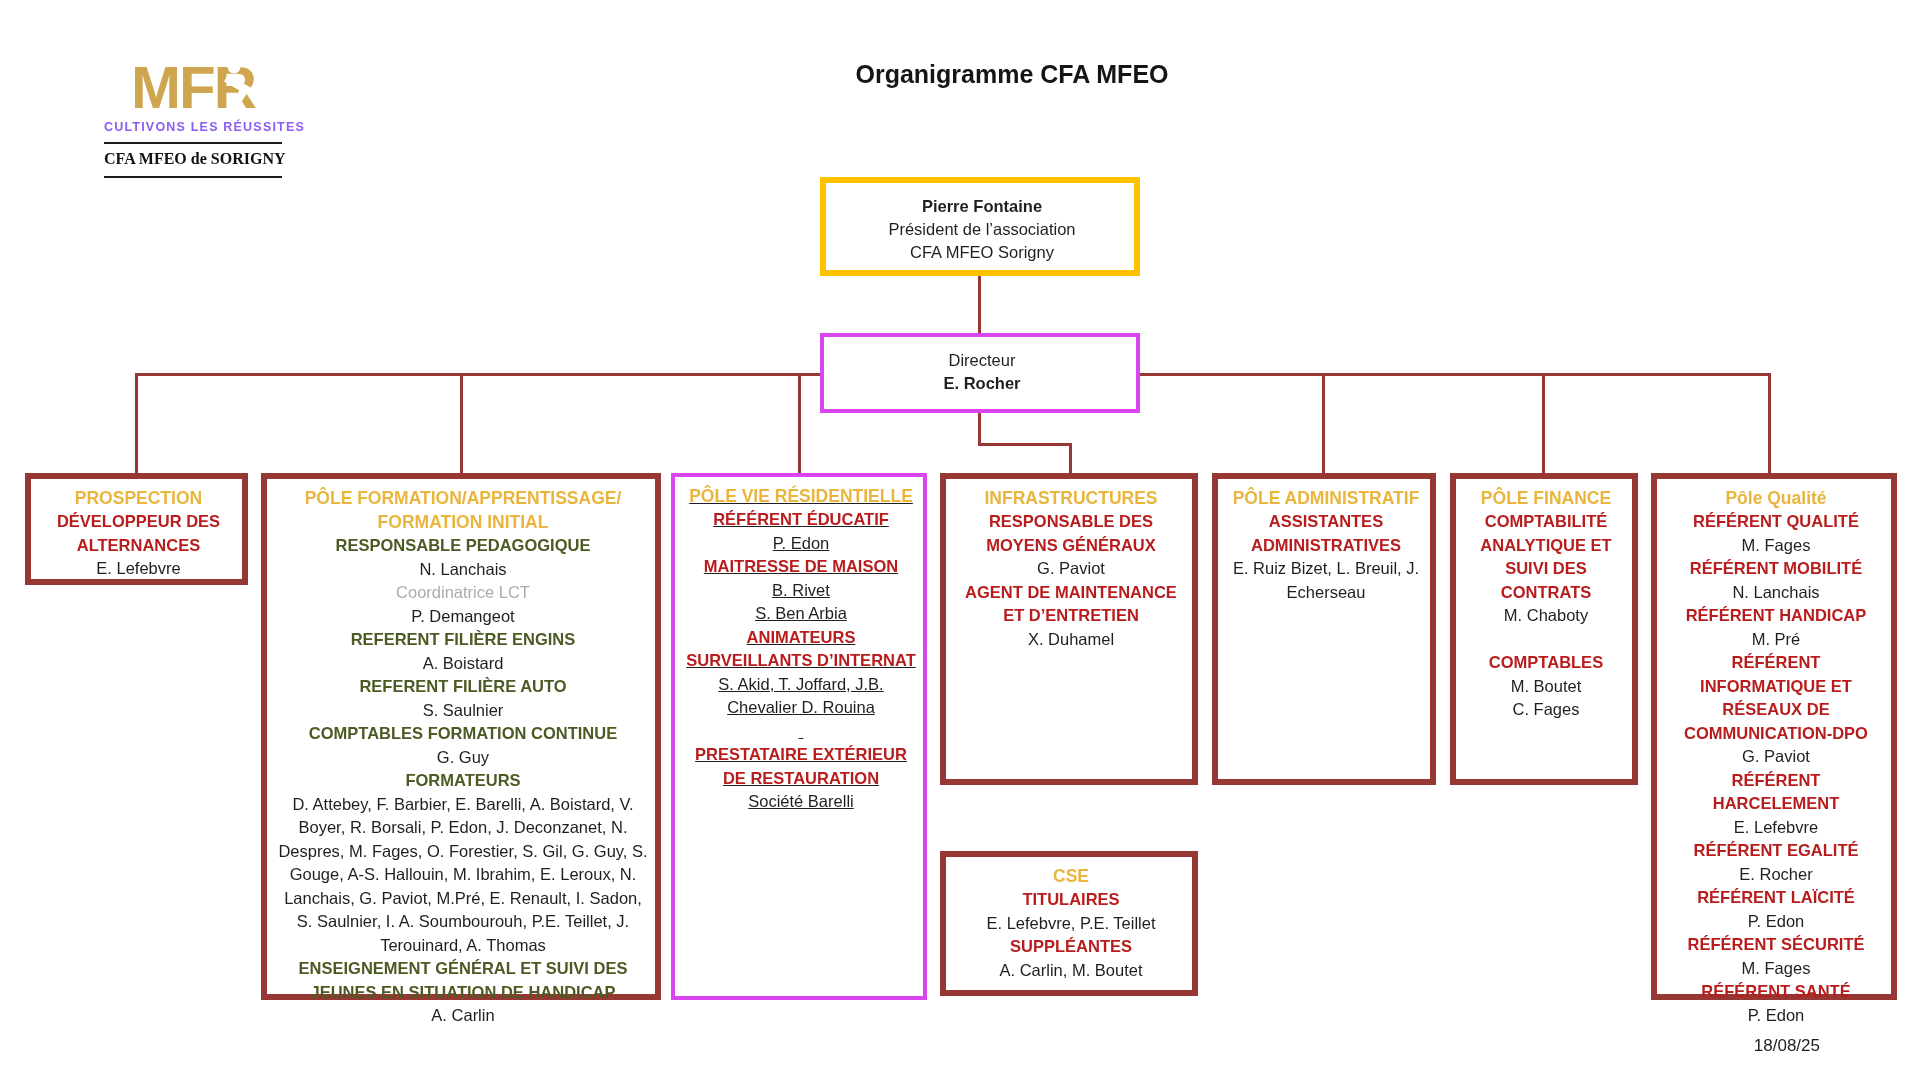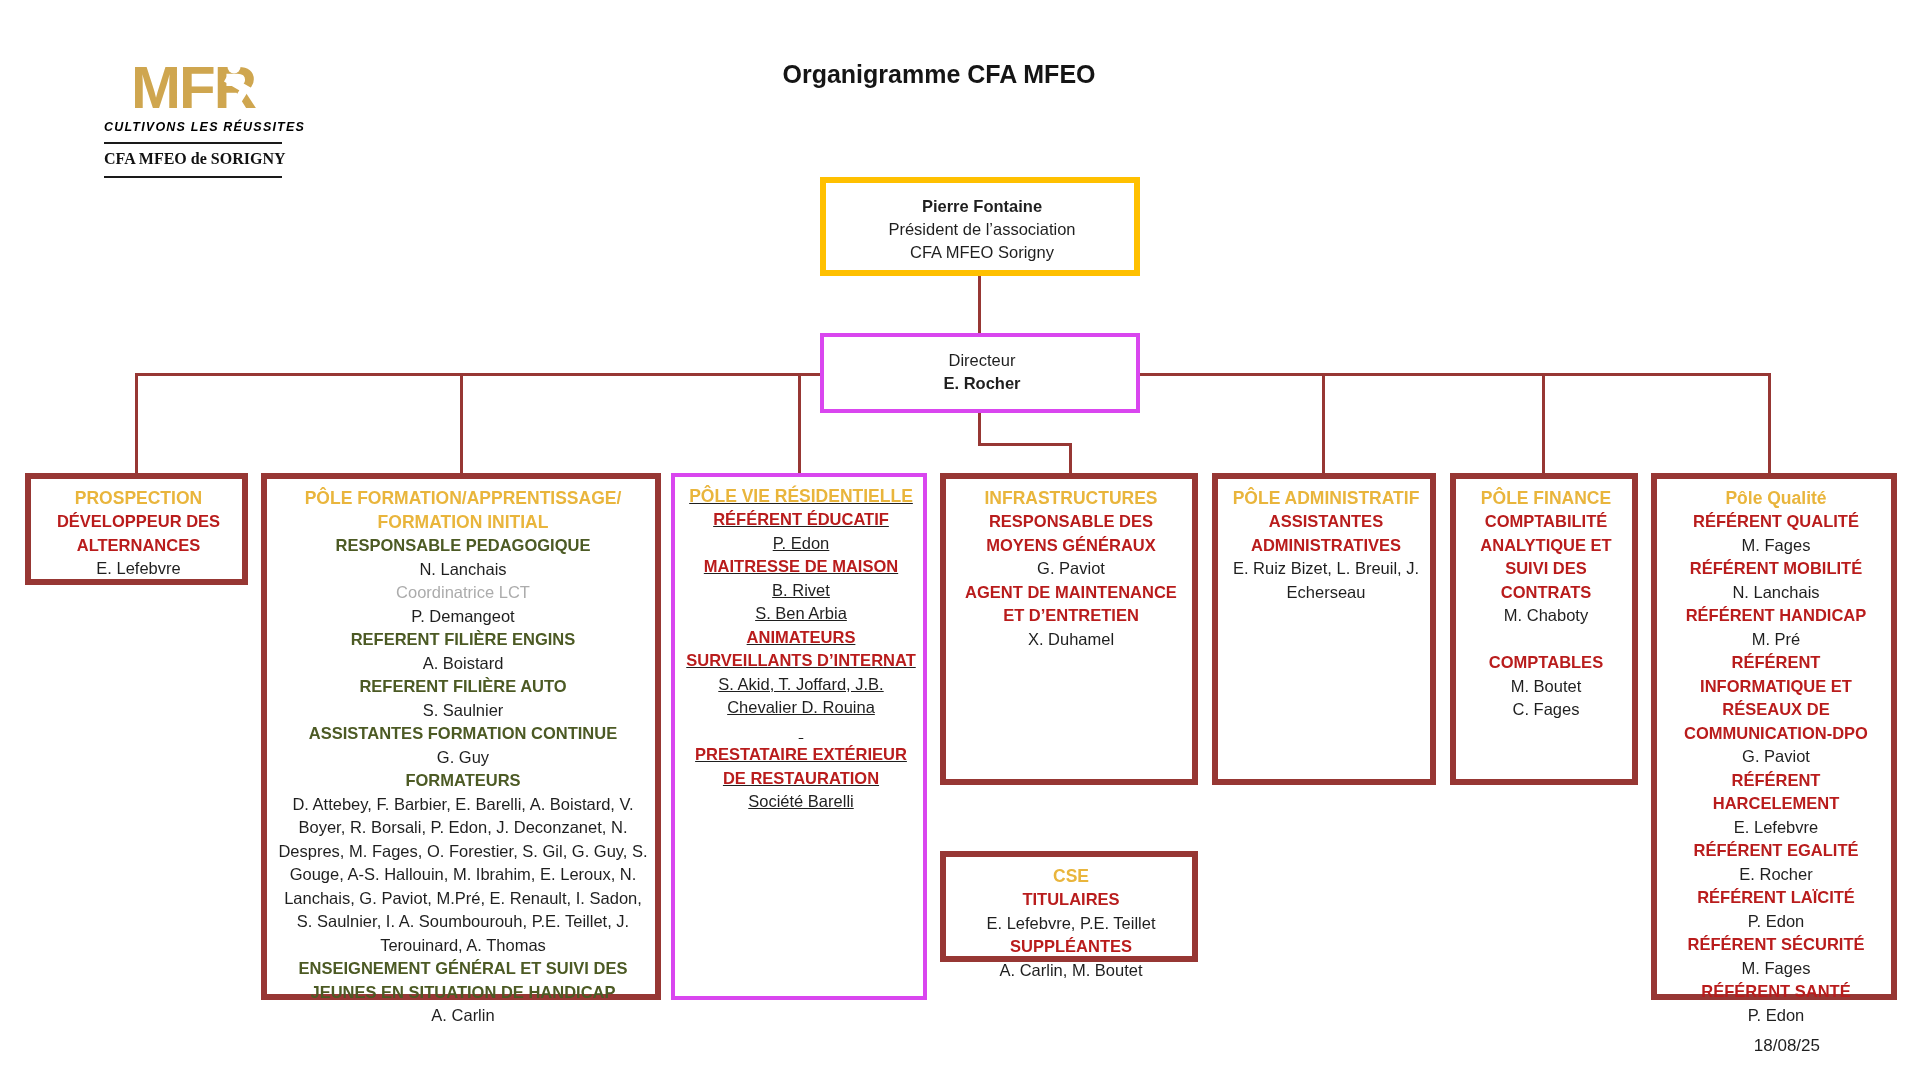--- a/index.html
+++ b/index.html
@@ -5,28 +5,28 @@
   html,body{margin:0;padding:0;background:#ffffff;}
   body{width:1920px;height:1080px;position:relative;overflow:hidden;
        font-family:"Liberation Sans", sans-serif;color:#1f1f1f;}
   .abs{position:absolute;}
 
   
   .logo{left:104px;top:58px;width:178px;text-align:center;}
   .logo-mfr{position:relative;font-weight:bold;font-size:60px;line-height:60px;
             color:#cfa64f;letter-spacing:-2px;}
   .logo-person{position:absolute;left:119px;top:2px;}
-  .logo-tagline{margin-top:2px;font-weight:bold;font-size:12.5px;color:#000000;
-                letter-spacing:1.2px;white-space:nowrap;font-style:italic;}
+  .logo-tagline{margin-top:2px;font-weight:bold;font-size:12.5px;color:#8b5cf6;
+                letter-spacing:1.2px;white-space:nowrap;}
   .logo-divider{height:2px;background:#1a1a1a;margin:8px 0 6px 0;}
   .logo-org{font-family:"Liberation Serif", serif;font-weight:bold;font-size:16px;
             color:#111;white-space:nowrap;}
 
   
-  .page-title{left:739px;top:60px;width:400px;text-align:center;
+  .page-title{left:812px;top:60px;width:400px;text-align:center;
               font-size:25px;font-weight:bold;color:#151515;white-space:nowrap;}
   .page-date{right:100px;top:1036px;font-size:17px;color:#1f1f1f;}
 
   
   .conn{position:absolute;background:#973734;z-index:1;}
 
   
   .node{position:absolute;background:#fff;z-index:2;box-sizing:border-box;
         text-align:center;font-size:16.5px;line-height:23.5px;}
   .b-red{border:6px solid #973734;}
@@ -109,21 +109,21 @@
     <div class="node-title">PÔLE FORMATION/APPRENTISSAGE/ FORMATION INITIAL</div>
     <div>
         <div class="line olive">RESPONSABLE PEDAGOGIQUE</div>
         <div class="line name">N. Lanchais</div>
         <div class="line muted">Coordinatrice LCT</div>
         <div class="line name">P. Demangeot</div>
         <div class="line olive">REFERENT FILIÈRE ENGINS</div>
         <div class="line name">A. Boistard</div>
         <div class="line olive">REFERENT FILIÈRE AUTO</div>
         <div class="line name">S. Saulnier</div>
-        <div class="line olive">ASSISTANTES FORMATION CONTINUE</div>
+        <div class="line olive">COMPTABLES FORMATION CONTINUE</div>
         <div class="line name">G. Guy</div>
         <div class="line olive">FORMATEURS</div>
         <div class="line name">D. Attebey, F. Barbier, E. Barelli, A. Boistard, V. Boyer, R. Borsali, P. Edon, J. Deconzanet, N. Despres, M. Fages, O. Forestier, S. Gil, G. Guy, S. Gouge, A-S. Hallouin, M. Ibrahim, E. Leroux, N. Lanchais, G. Paviot, M.Pré, E. Renault, I. Sadon, S. Saulnier, I. A. Soumbourouh, P.E. Teillet, J. Terouinard, A. Thomas</div>
         <div class="line olive">ENSEIGNEMENT GÉNÉRAL ET SUIVI DES JEUNES EN SITUATION DE HANDICAP</div>
         <div class="line name">A. Carlin</div>
       </div>
   </div>
 </div>
 
 <div class="node b-brown" style="left:671px;top:473px;width:256px;height:527px;">
@@ -199,21 +199,21 @@
         <div class="line gray">RÉFÉRENT LAÏCITÉ</div>
         <div class="line name">P. Edon</div>
         <div class="line gray">RÉFÉRENT SÉCURITÉ</div>
         <div class="line name">M. Fages</div>
         <div class="line gray">RÉFÉRENT SANTÉ</div>
         <div class="line name">P. Edon</div>
       </div>
   </div>
 </div>
 
-<div class="node b-red" style="left:940px;top:851px;width:258px;height:111px;">
+<div class="node b-red" style="left:940px;top:851px;width:258px;height:145px;">
   <div class="node-inner">
     <div class="node-title">CSE</div>
     <div>
         <div class="line gray">TITULAIRES</div>
         <div class="line name">E. Lefebvre, P.E. Teillet</div>
         <div class="line gray">SUPPLÉANTES</div>
         <div class="line name">A. Carlin, M. Boutet</div>
       </div>
   </div>
 </div>

